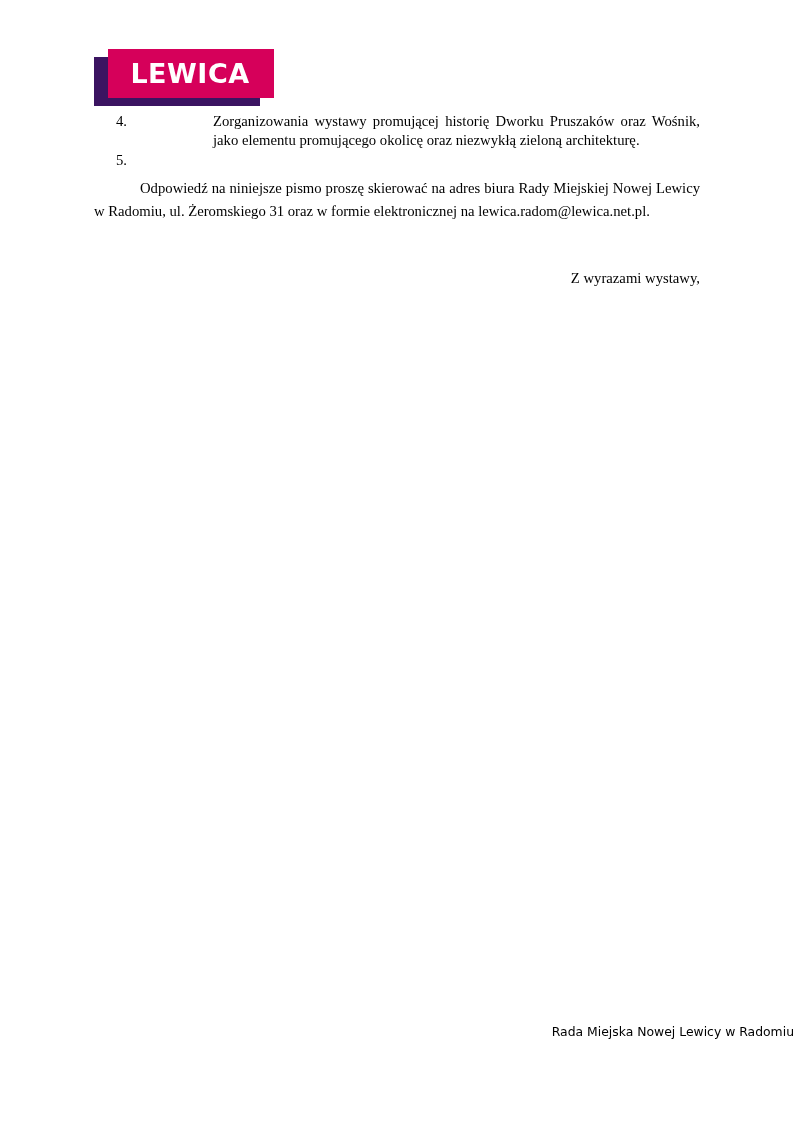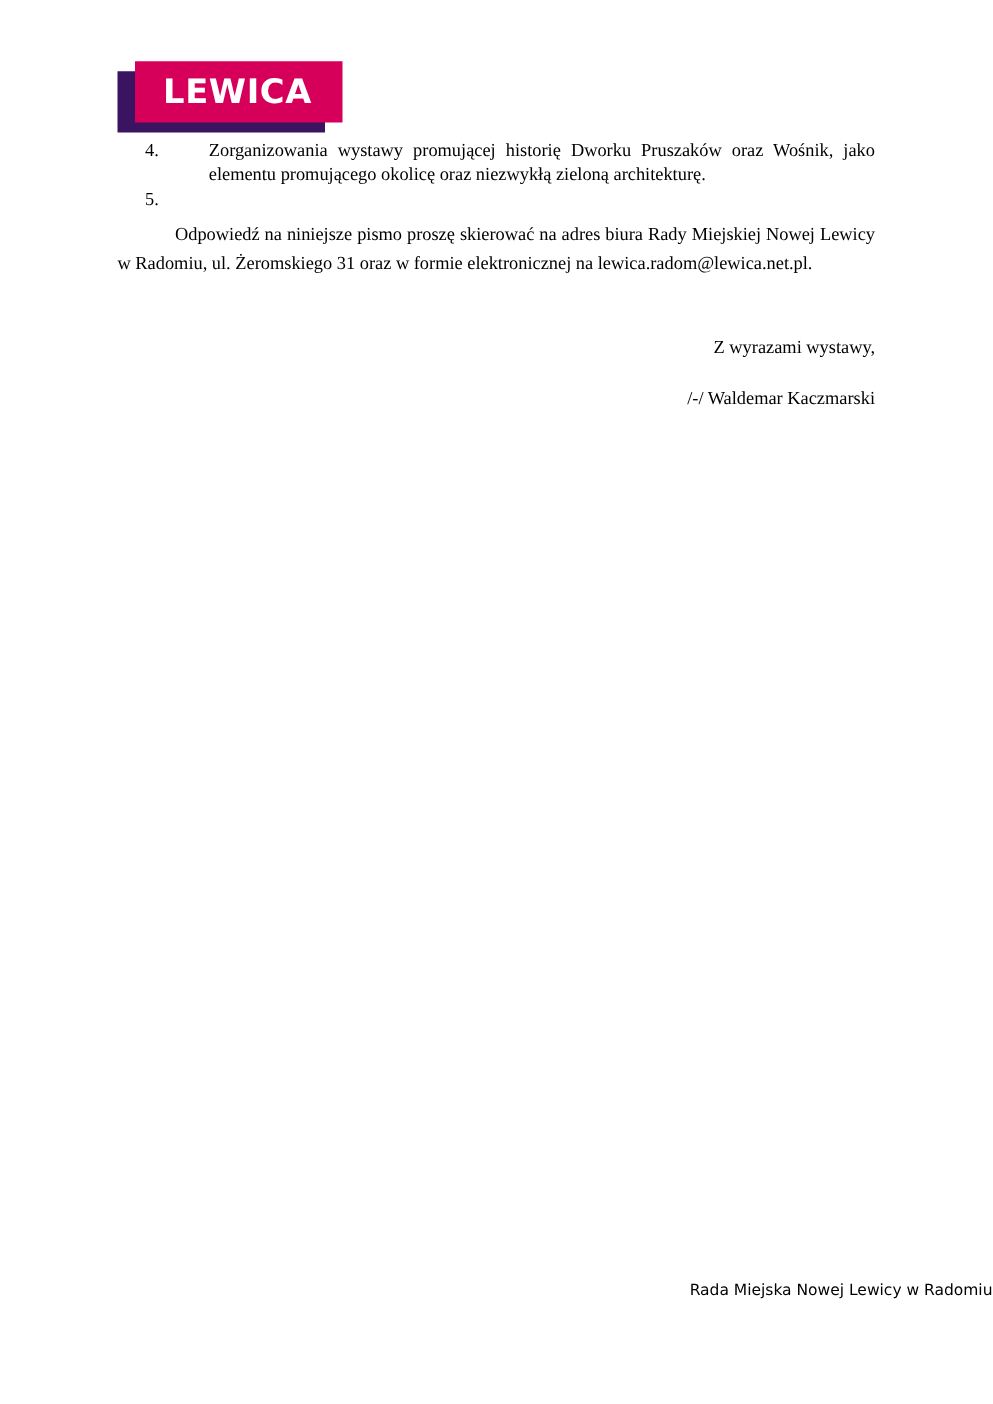--- a/index.html
+++ b/index.html
@@ -94,20 +94,21 @@
     left: 22px;
     top: 0;
     width: 30px;
     font-size: 14.7px;
   }
   ol.items li .txt {
     display: block;
     text-align: justify;
     text-align-last: left;
     hyphens: none;
+    margin-left: 46px;
   }
 
   .para {
     margin-top: 28px;
     font-size: 14.7px;
     line-height: 1.55;
     text-align: justify;
     text-align-last: left;
     text-indent: 46px;
   }
@@ -164,21 +165,20 @@
       </li>
       <li>
         <span class="marker">5.</span>
       </li>
     </ol>
 
     <p class="para">Odpowiedź na niniejsze pismo proszę skierować na adres biura Rady Miejskiej Nowej Lewicy w Radomiu, ul. Żeromskiego 31 oraz w formie elektronicznej na lewica.radom@lewica.net.pl.</p>
 
     <div class="sign-block">
       <span class="sign-line">Z wyrazami wystawy,</span>
-      <span class="sign-name">/-/ Waldemar Kaczmarski</span>
     </div>
 
   </div>
 
   <div class="footer">
     <span>Rada Miejska Nowej Lewicy w Radomiu</span>
   </div>
 
 </div>
 

